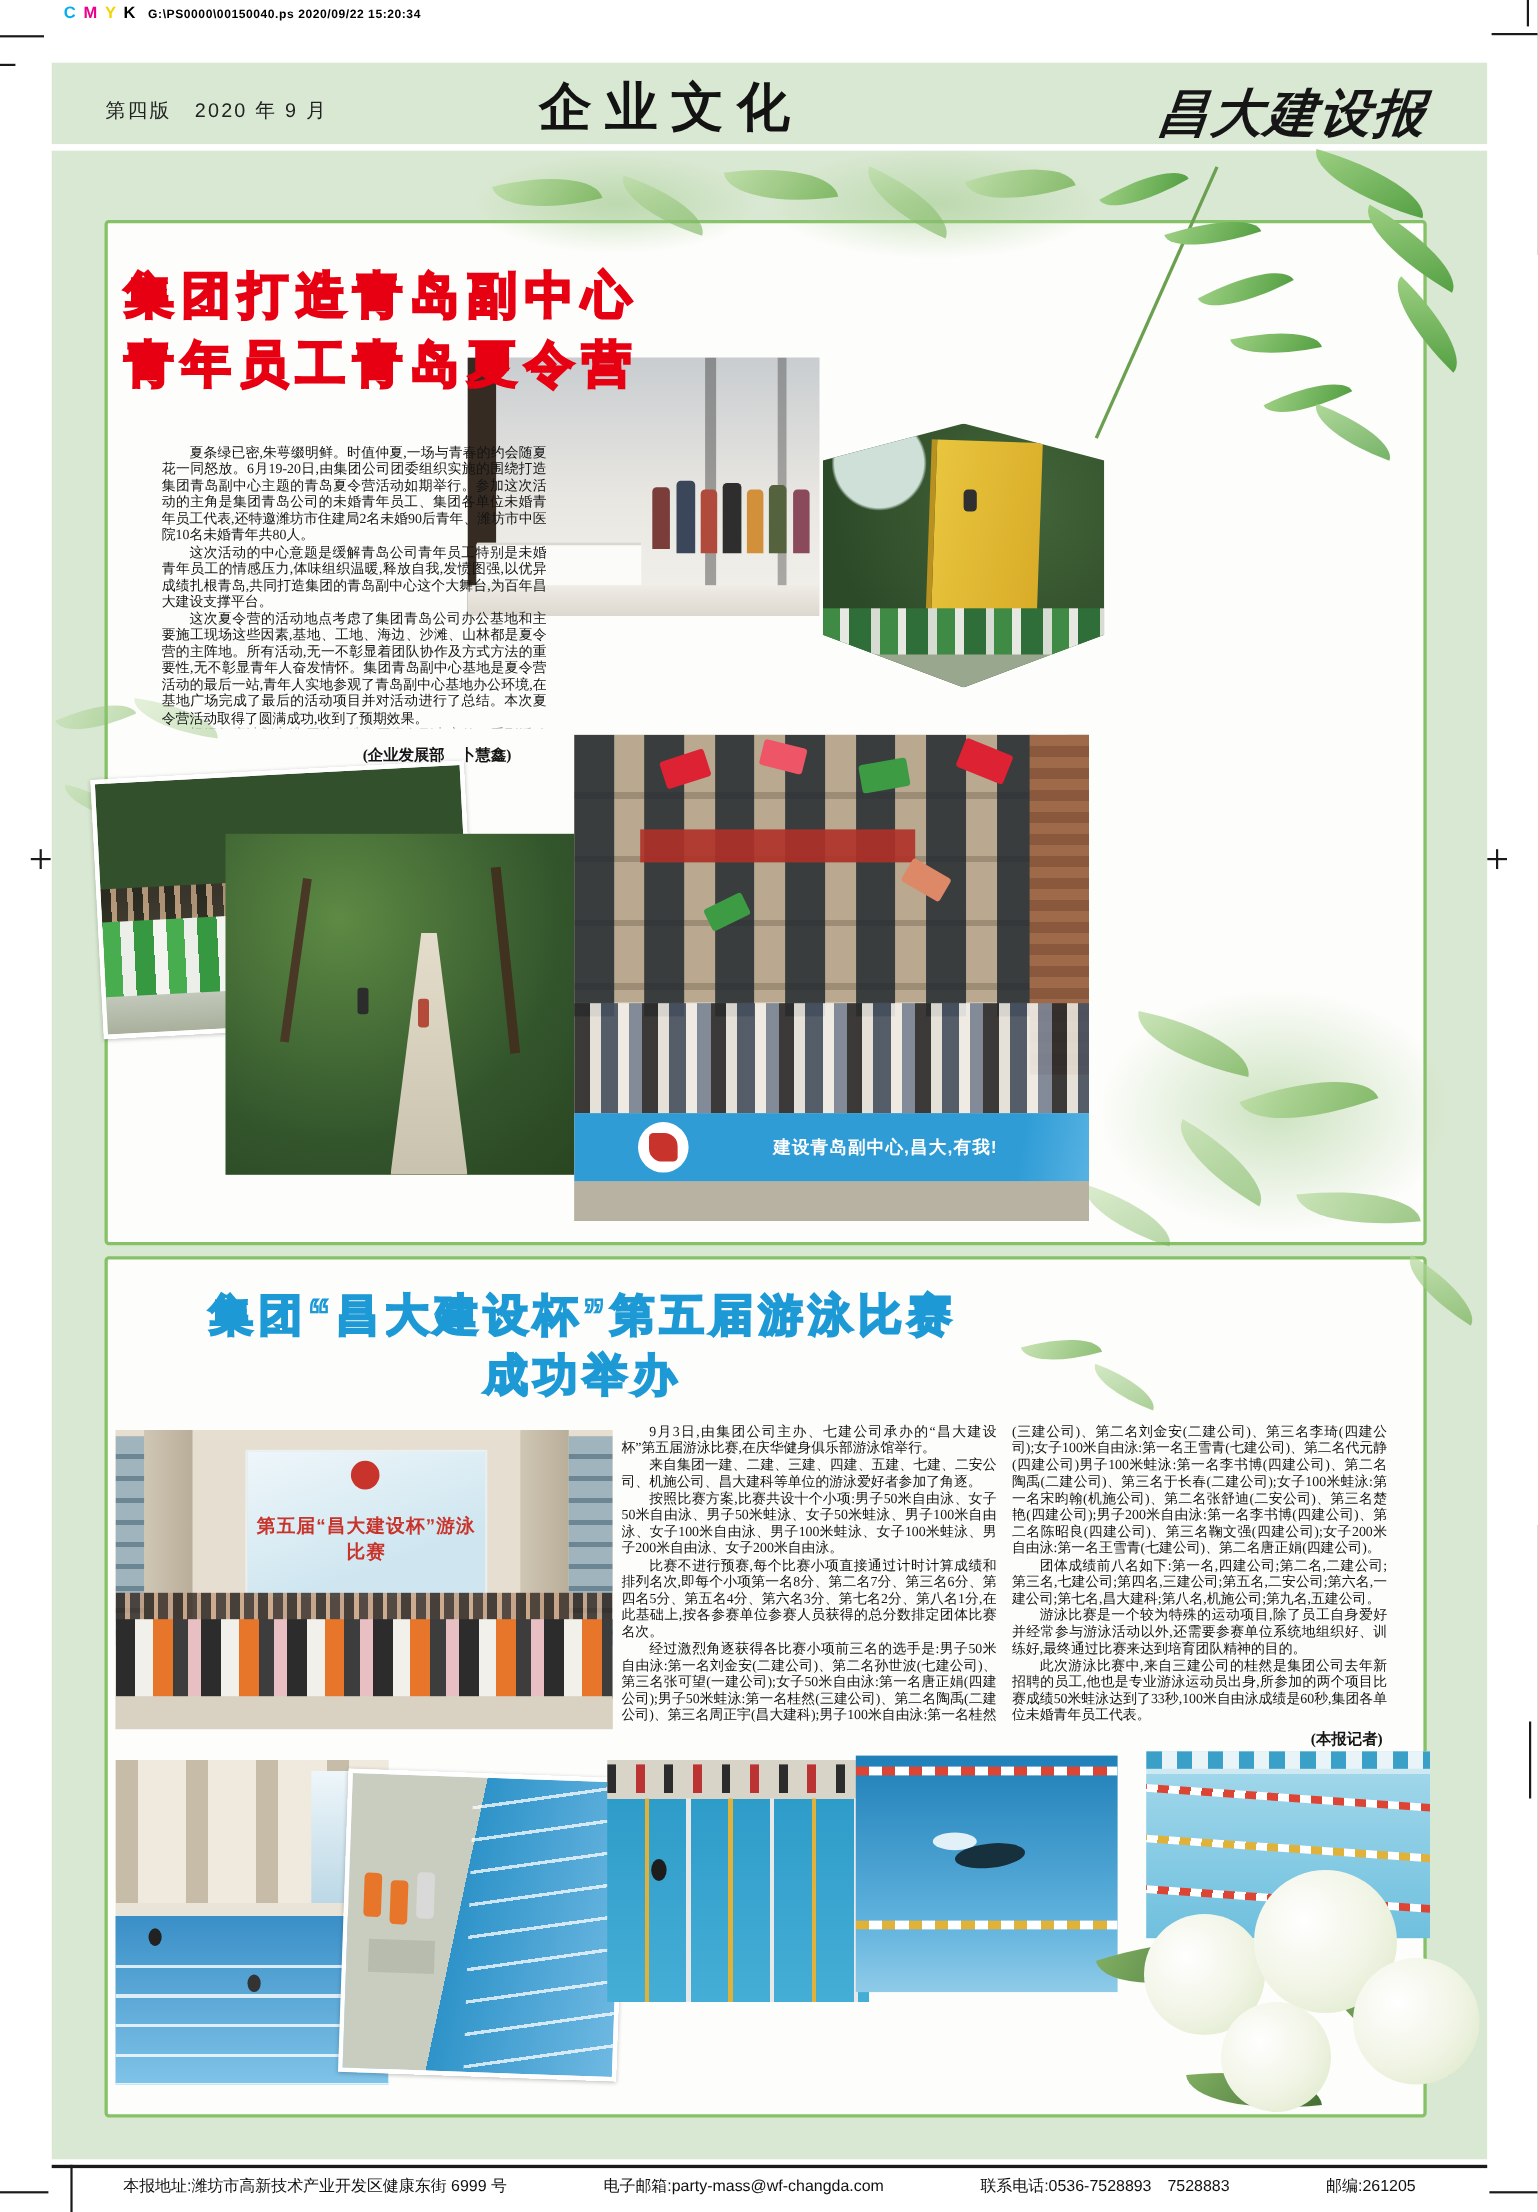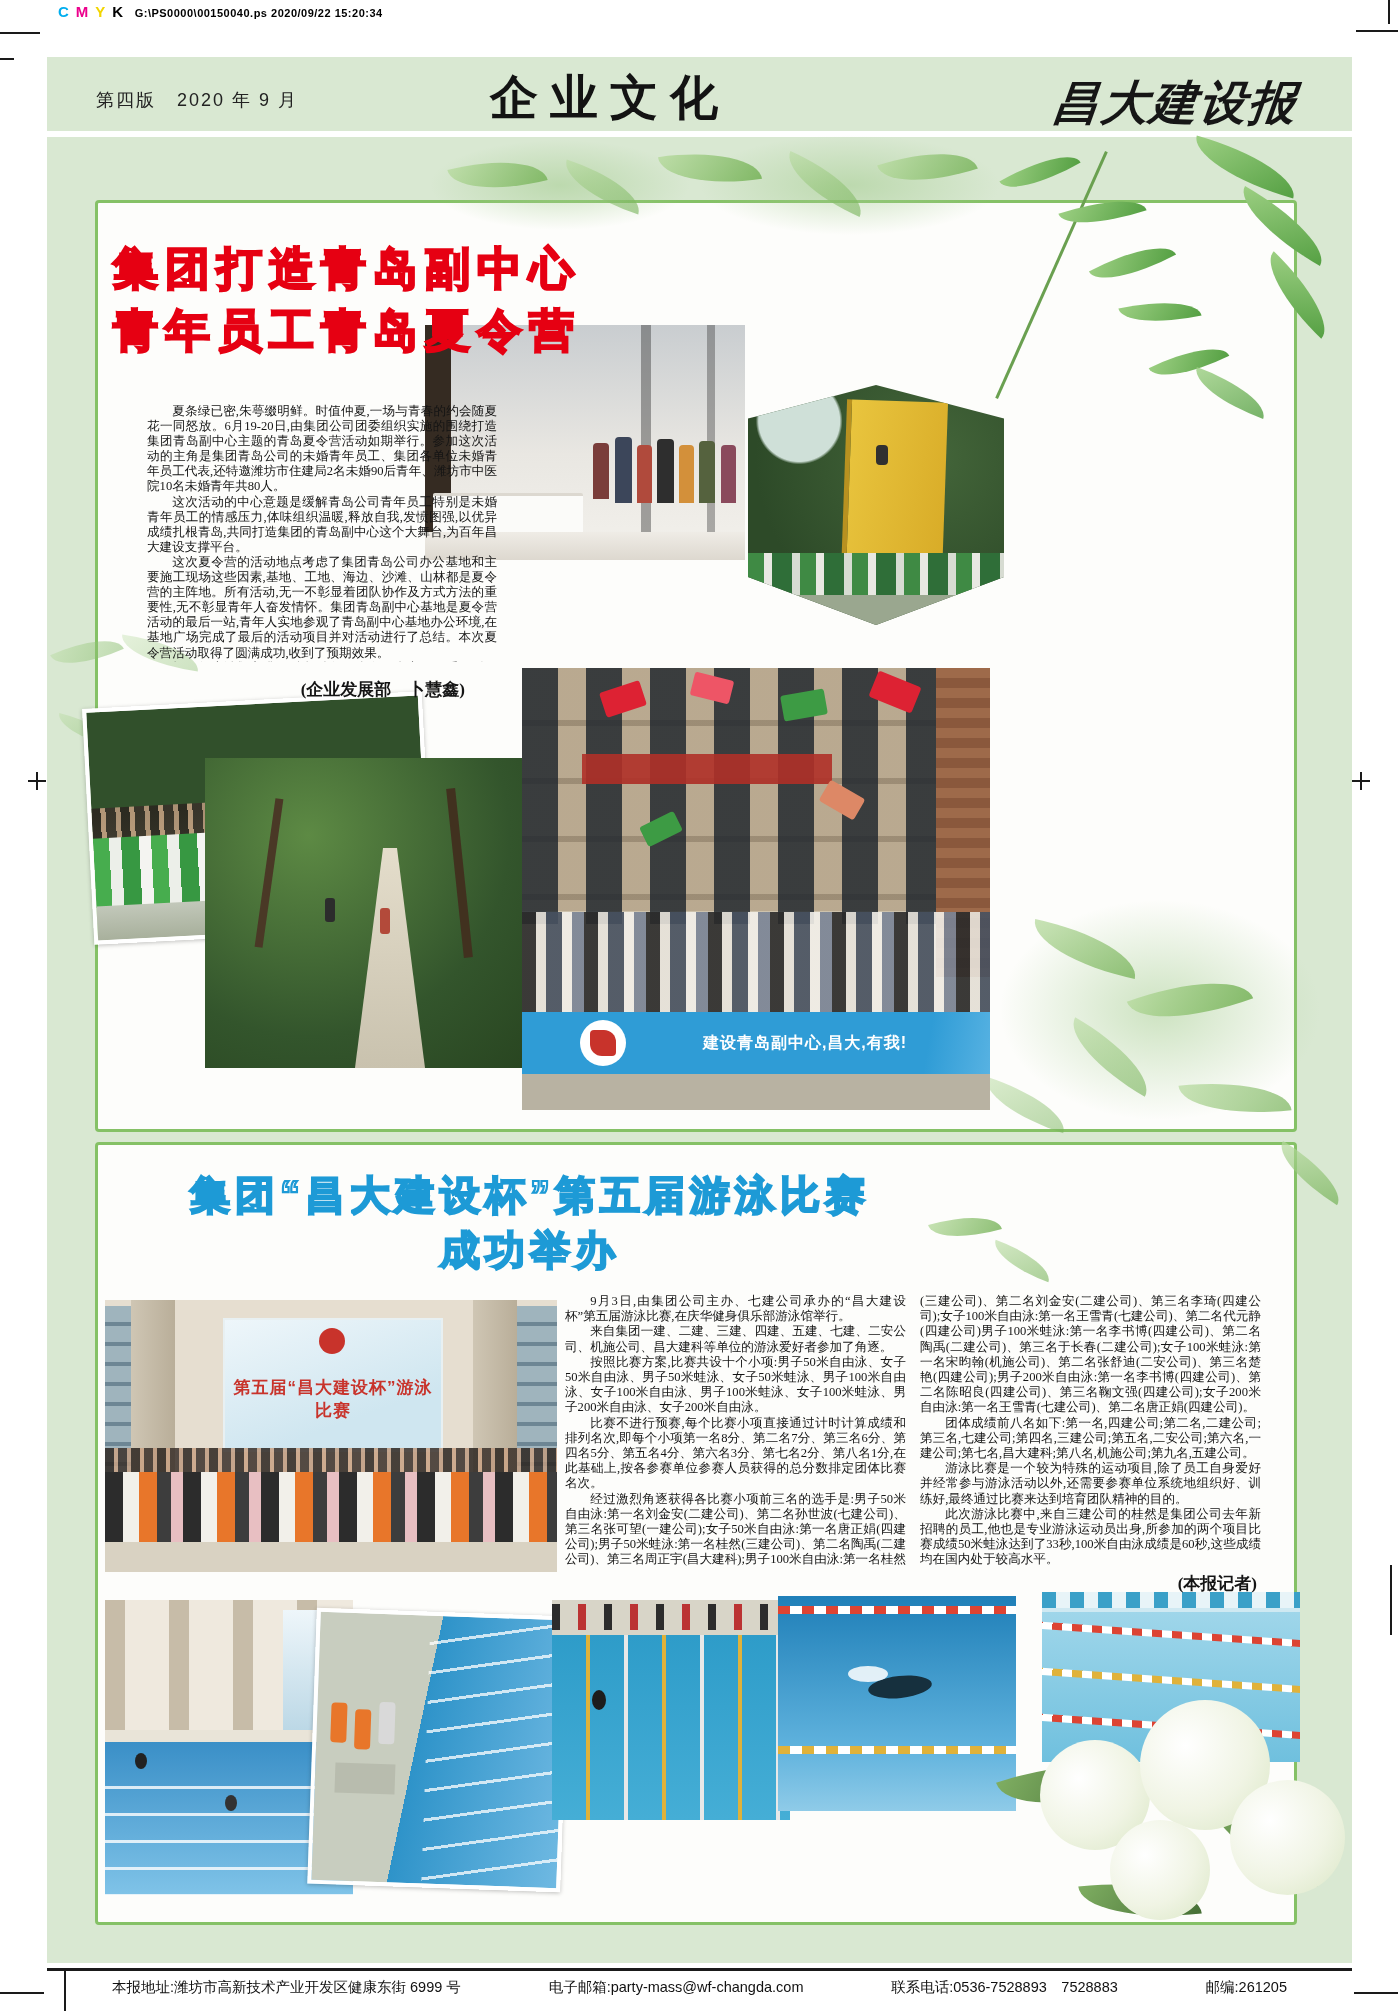--- a/index.html
+++ b/index.html
@@ -21,21 +21,21 @@
   
   .t-red{font-weight:900;font-size:45px;line-height:62px;letter-spacing:7px;color:#fff;
          -webkit-text-stroke:2.4px #e60012;text-shadow:0 0 1px #e60012;text-align:center;}
   .t-blue{font-weight:900;font-size:40px;letter-spacing:5px;color:#fff;
           -webkit-text-stroke:2.2px #1d9ad6;text-shadow:0 0 1px #1d9ad6;text-align:center;}
   
   .bodytext{font-family:"Liberation Serif",serif;color:#141414;}
   .bodytext p{margin:0;text-indent:2em;text-align:justify;}
   .a1text{font-size:12.6px;line-height:15.1px;}
   .a2text{font-size:12.6px;line-height:15.2px;column-count:2;column-gap:14px;}
-  .byline{font-weight:bold;font-size:17px;text-align:right;}
+  .byline{font-weight:bold;font-size:14px;text-align:right;}
   
   .photo{position:absolute;overflow:hidden;z-index:3;}
   .framed{border:4px solid #fff;box-shadow:0 1px 4px rgba(0,0,0,.25);}
   
   .leaf,.fleaf{position:absolute;z-index:2;pointer-events:none;
         background:linear-gradient(135deg,#b8dba0,#74b156);border-radius:0 100% 0 100%;}
   .fleaf{background:linear-gradient(135deg,#9ccf82,#55a043);}
   .blob{position:absolute;z-index:2;pointer-events:none;border-radius:50%;
         background:radial-gradient(closest-side,rgba(165,205,145,.55),rgba(165,205,145,0));}
   .stem{position:absolute;z-index:2;pointer-events:none;background:#6aa050;}
@@ -199,21 +199,21 @@
   </div>
 
   <div class="abs bodytext a2text" style="left:565px;top:1294px;width:696px;height:290px;overflow:hidden;z-index:4;">
     <p>9月3日,由集团公司主办、七建公司承办的“昌大建设杯”第五届游泳比赛,在庆华健身俱乐部游泳馆举行。</p>
     <p>来自集团一建、二建、三建、四建、五建、七建、二安公司、机施公司、昌大建科等单位的游泳爱好者参加了角逐。</p>
     <p>按照比赛方案,比赛共设十个小项:男子50米自由泳、女子50米自由泳、男子50米蛙泳、女子50米蛙泳、男子100米自由泳、女子100米自由泳、男子100米蛙泳、女子100米蛙泳、男子200米自由泳、女子200米自由泳。</p>
     <p>比赛不进行预赛,每个比赛小项直接通过计时计算成绩和排列名次,即每个小项第一名8分、第二名7分、第三名6分、第四名5分、第五名4分、第六名3分、第七名2分、第八名1分,在此基础上,按各参赛单位参赛人员获得的总分数排定团体比赛名次。</p>
     <p>经过激烈角逐获得各比赛小项前三名的选手是:男子50米自由泳:第一名刘金安(二建公司)、第二名孙世波(七建公司)、第三名张可望(一建公司);女子50米自由泳:第一名唐正娟(四建公司);男子50米蛙泳:第一名桂然(三建公司)、第二名陶禹(二建公司)、第三名周正宇(昌大建科);男子100米自由泳:第一名桂然(三建公司)、第二名刘金安(二建公司)、第三名李琦(四建公司);女子100米自由泳:第一名王雪青(七建公司)、第二名代元静(四建公司)男子100米蛙泳:第一名李书博(四建公司)、第二名陶禹(二建公司)、第三名于长春(二建公司);女子100米蛙泳:第一名宋昀翰(机施公司)、第二名张舒迪(二安公司)、第三名楚艳(四建公司);男子200米自由泳:第一名李书博(四建公司)、第二名陈昭良(四建公司)、第三名鞠文强(四建公司);女子200米自由泳:第一名王雪青(七建公司)、第二名唐正娟(四建公司)。</p>
     <p>团体成绩前八名如下:第一名,四建公司;第二名,二建公司;第三名,七建公司;第四名,三建公司;第五名,二安公司;第六名,一建公司;第七名,昌大建科;第八名,机施公司;第九名,五建公司。</p>
     <p>游泳比赛是一个较为特殊的运动项目,除了员工自身爱好并经常参与游泳活动以外,还需要参赛单位系统地组织好、训练好,最终通过比赛来达到培育团队精神的目的。</p>
-    <p>此次游泳比赛中,来自三建公司的桂然是集团公司去年新招聘的员工,他也是专业游泳运动员出身,所参加的两个项目比赛成绩50米蛙泳达到了33秒,100米自由泳成绩是60秒,这些成绩均在国内处于较高水平。</p>
+    <p>此次游泳比赛中,来自三建公司的桂然是集团公司去年新招聘的员工,他也是专业游泳运动员出身,所参加的两个项目比赛成绩50米蛙泳达到了33秒,100米自由泳成绩是60秒,集团各单位未婚青年员工代表。</p>
   </div>
   <div class="abs bodytext byline" style="left:905px;top:1572px;width:352px;z-index:5;">(本报记者)</div>
 
   <div class="photo" style="left:105px;top:1600px;width:248px;height:295px;background:linear-gradient(180deg,#d8cfc0 0 40%,#e9e4d8 40% 48%,#3a8fc7 48%,#7fc3e8);">
     <div class="abs" style="left:0;top:0;width:100%;height:44%;background:repeating-linear-gradient(90deg,#c7bca8 0 20px,#efe9de 20px 64px);"></div>
     <div class="abs" style="right:0;top:10px;width:70px;height:120px;background:linear-gradient(180deg,#eef6fa,#bcd8e6)"></div>
     <div class="abs" style="left:0;top:55%;width:100%;height:45%;background:repeating-linear-gradient(180deg,transparent 0 24px,rgba(255,255,255,.8) 24px 27px);"></div>
     <div class="abs" style="left:30px;top:52%;width:12px;height:16px;background:#222;border-radius:50%;"></div>
     <div class="abs" style="left:120px;top:66%;width:12px;height:16px;background:#333;border-radius:50%;"></div>
   </div>

